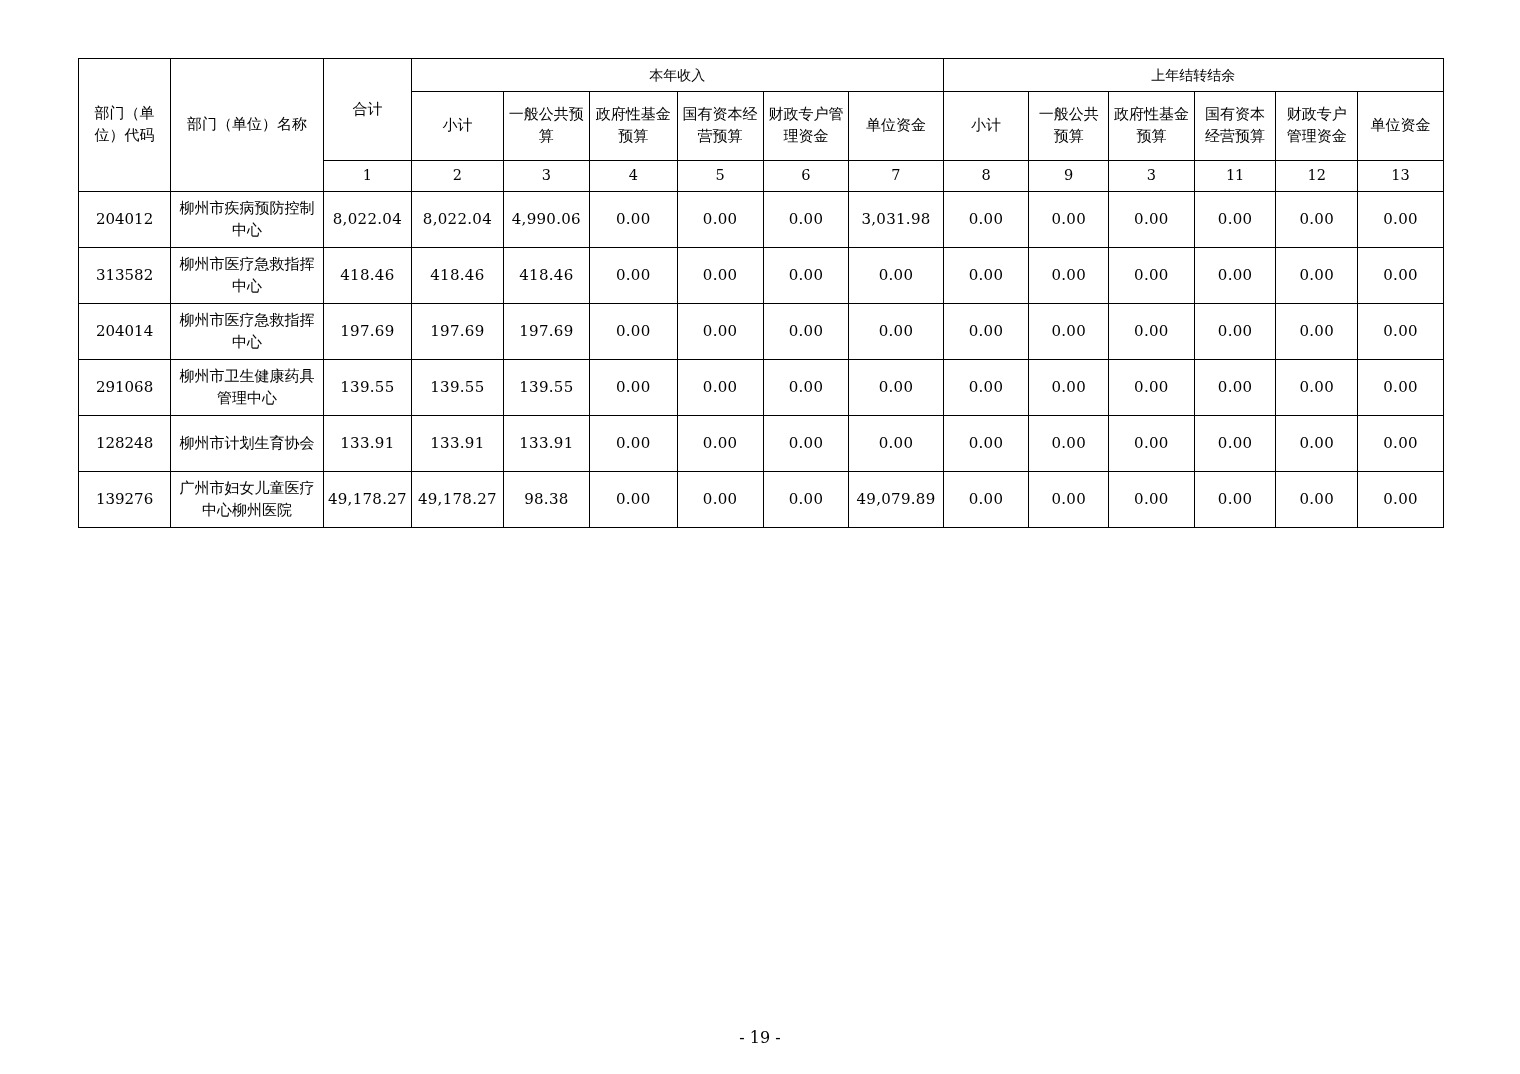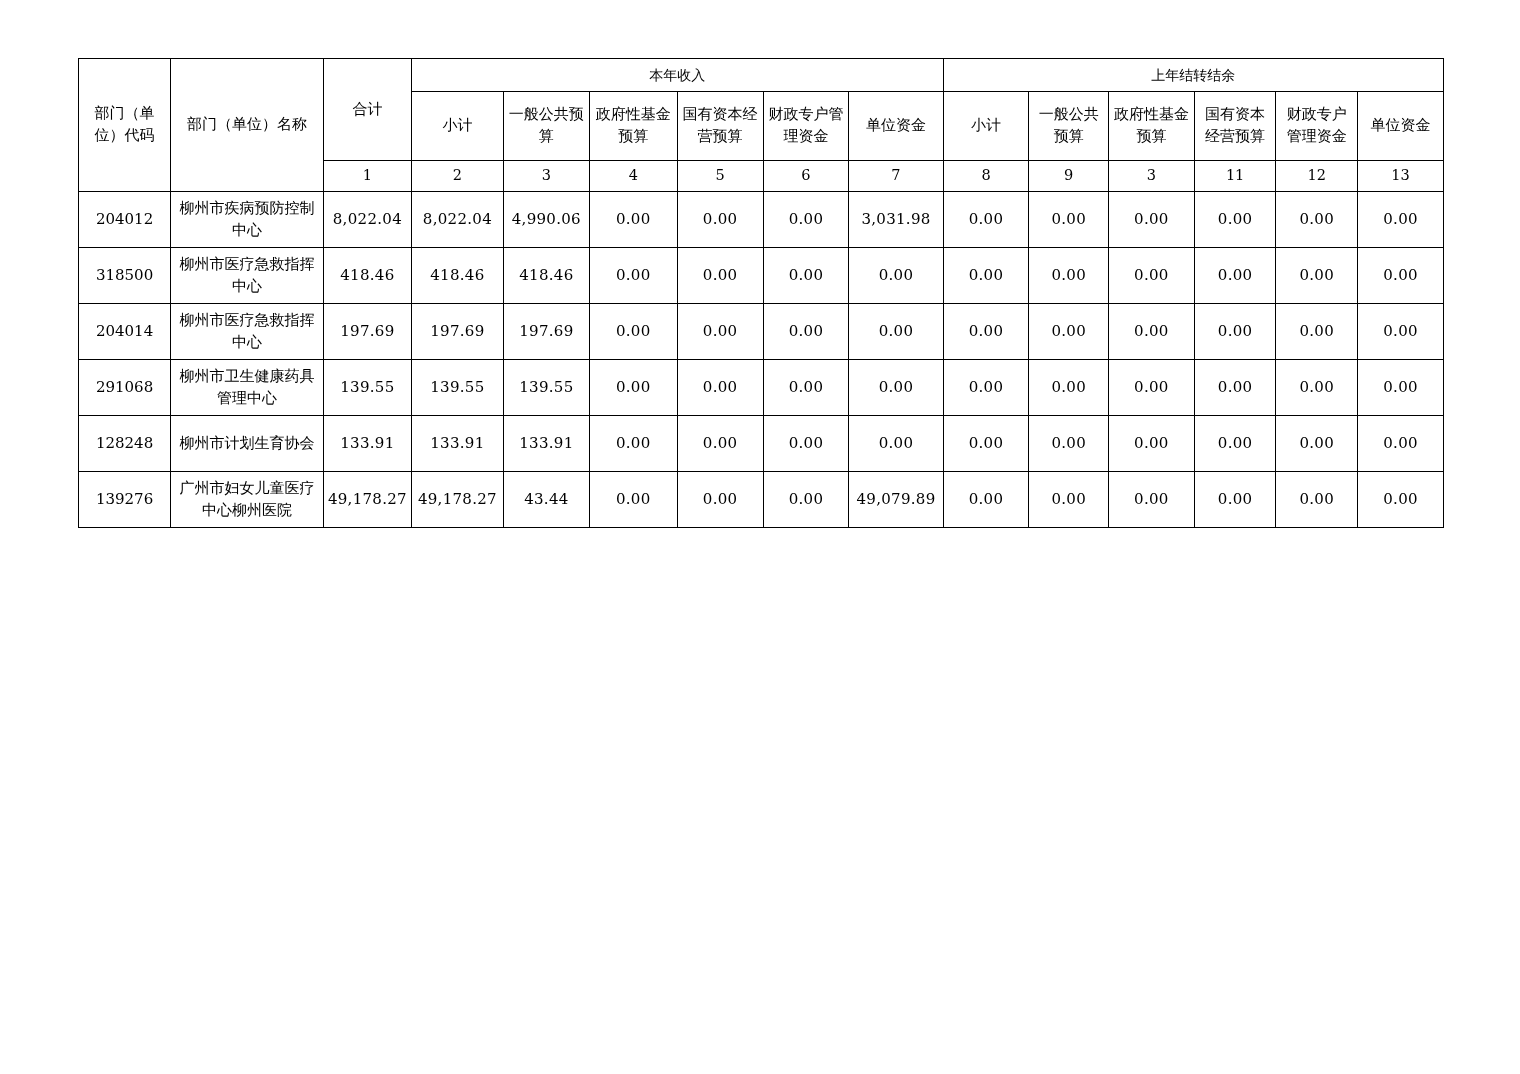--- a/index.html
+++ b/index.html
@@ -171,21 +171,21 @@
           <td class="num">0.00</td>
           <td class="num">3,031.98</td>
           <td class="num">0.00</td>
           <td class="num">0.00</td>
           <td class="num">0.00</td>
           <td class="num">0.00</td>
           <td class="num">0.00</td>
           <td class="num">0.00</td>
         </tr>
         <tr class="row-cell">
-          <td class="code">318500</td>
+          <td class="code">313582</td>
           <td class="name">柳州市医疗急救指挥中心</td>
           <td class="num">418.46</td>
           <td class="num">418.46</td>
           <td class="num">418.46</td>
           <td class="num">0.00</td>
           <td class="num">0.00</td>
           <td class="num">0.00</td>
           <td class="num">0.00</td>
           <td class="num">0.00</td>
           <td class="num">0.00</td>
@@ -243,30 +243,31 @@
           <td class="num">0.00</td>
           <td class="num">0.00</td>
           <td class="num">0.00</td>
           <td class="num">0.00</td>
         </tr>
         <tr class="row-cell">
           <td class="code">139276</td>
           <td class="name">广州市妇女儿童医疗中心柳州医院</td>
           <td class="num">49,178.27</td>
           <td class="num">49,178.27</td>
-          <td class="num">43.44</td>
+          <td class="num">98.38</td>
           <td class="num">0.00</td>
           <td class="num">0.00</td>
           <td class="num">0.00</td>
           <td class="num">49,079.89</td>
           <td class="num">0.00</td>
           <td class="num">0.00</td>
           <td class="num">0.00</td>
           <td class="num">0.00</td>
           <td class="num">0.00</td>
           <td class="num">0.00</td>
         </tr>
       </tbody>
     </table>
   </div>
 
+  <div class="footer">- 19 -</div>
 
 </div>
 
 </body></html>

